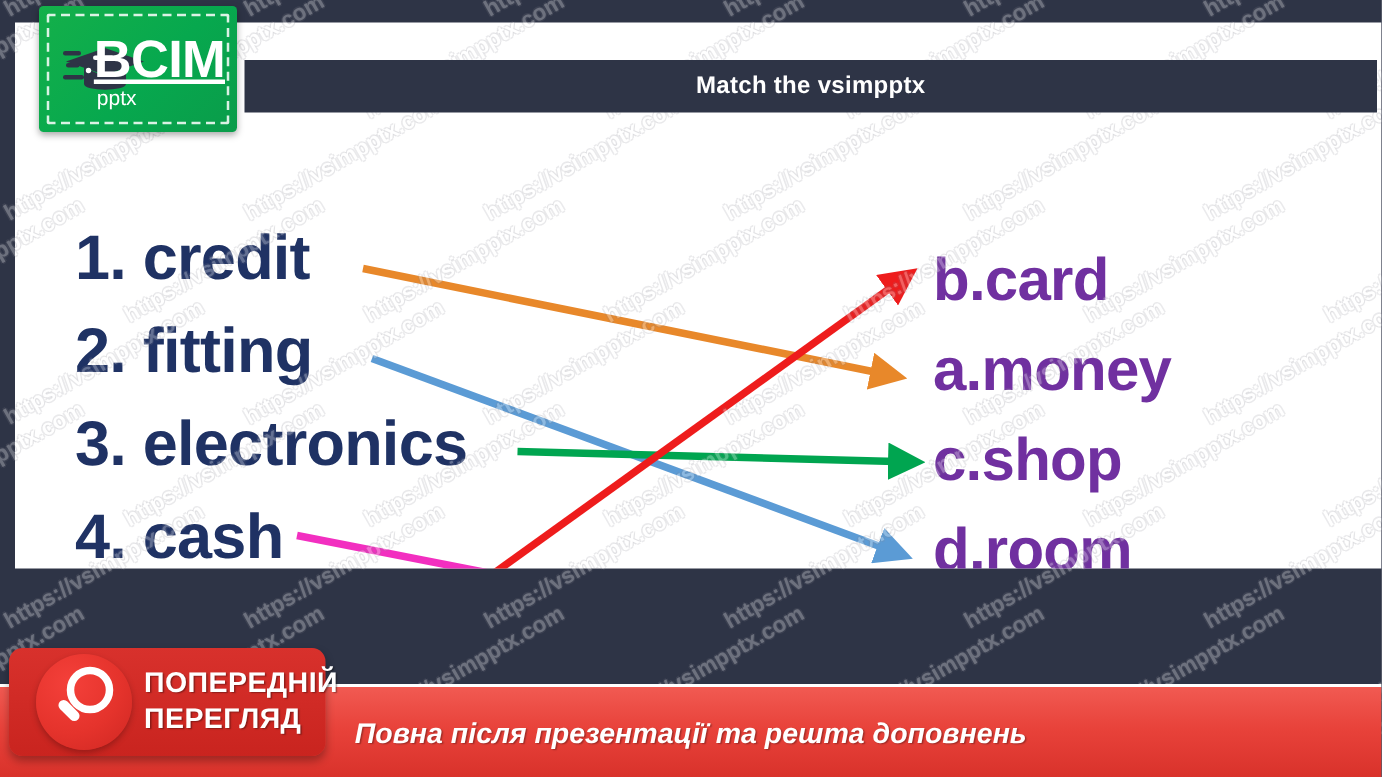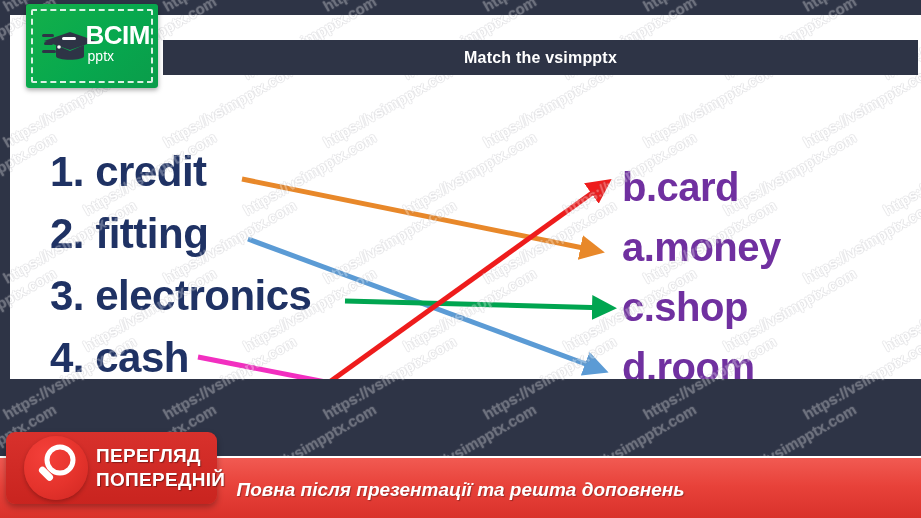--- a/index.html
+++ b/index.html
@@ -74,24 +74,25 @@
   #logo .logo-text {
     position: absolute;
     right: 8px;
     top: 18px;
     text-align: left;
     color: #fff;
     line-height: 1;
   }
   #logo .logo-main {
     display: block;
-    font-size: 26px;
+    font-size: 35px;
     font-weight: bold;
     letter-spacing: -.5px;
     font-family: "Liberation Sans", sans-serif;
+    text-decoration: underline;
   }
   #logo .logo-sub {
     display: block;
     font-size: 14px;
     font-weight: normal;
     margin-top: 1px;
     margin-left: 2px;
     font-family: "Liberation Sans", sans-serif;
   }
   #logo .cap-icon {
@@ -373,18 +374,18 @@
     <div class="notice-line">Повна після презентації та решта доповнень</div>
   </div>
 
   <div id="preview-badge">
     <div class="mag-circle"></div>
     <svg class="mag-glyph" viewBox="0 0 64 64" xmlns="http://www.w3.org/2000/svg">
       <circle cx="36" cy="24" r="13" fill="none" stroke="#ffffff" stroke-width="5"></circle>
       <rect x="14" y="34" width="17" height="7" rx="3.5" fill="#ffffff" transform="rotate(45 22 37)"></rect>
     </svg>
     <div class="badge-text">
+      <span>ПОПЕРЕДНІЙ</span>
       <span>ПЕРЕГЛЯД</span>
-      <span>ПОПЕРЕДНІЙ</span>
     </div>
   </div>
 
 </div>
 
 </body></html>

